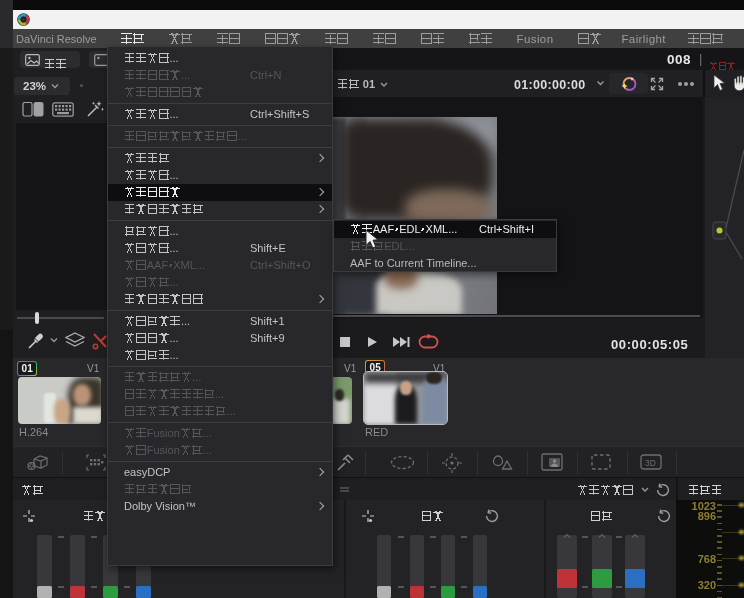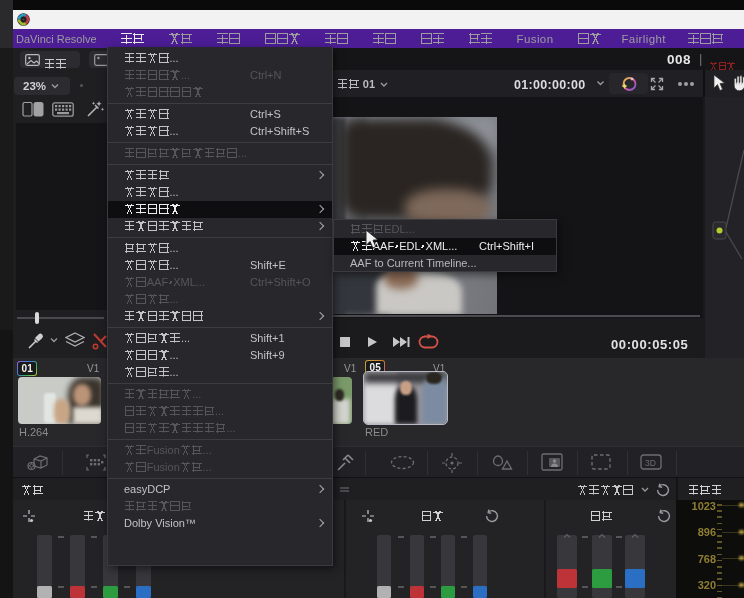--- a/index.html
+++ b/index.html
@@ -14,21 +14,21 @@
 .pB{background-image:linear-gradient(var(--c),var(--c)),linear-gradient(64deg,transparent 45%,var(--c) 45%,var(--c) 55%,transparent 55%),linear-gradient(-64deg,transparent 45%,var(--c) 45%,var(--c) 55%,transparent 55%);background-size:100% 1.35px,100% 100%,100% 100%;background-position:0 10%,0 0,0 0}
 .pC{background-image:linear-gradient(var(--c),var(--c)),linear-gradient(var(--c),var(--c)),linear-gradient(var(--c),var(--c)),linear-gradient(var(--c),var(--c));background-size:100% 1.35px,100% 1.35px,100% 1.35px,1.35px 86%;background-position:0 2%,0 50%,0 98%,48% 100%}
 .pD{background-image:linear-gradient(var(--c),var(--c)),linear-gradient(var(--c),var(--c)),linear-gradient(var(--c),var(--c)),linear-gradient(var(--c),var(--c)),linear-gradient(var(--c),var(--c));background-size:1.35px 100%,100% 1.35px,100% 1.35px,1.35px 60%,60% 1.35px;background-position:8% 0,0 8%,0 95%,85% 30%,40% 55%}
 i.dun{display:inline-block;width:4px;height:9px;margin:0 .5px;background-image:linear-gradient(115deg,transparent 35%,var(--c) 35%,var(--c) 75%,transparent 75%);background-size:3px 3px;background-position:0 72%;background-repeat:no-repeat}
 
 #desk{left:0;top:0;width:13px;height:598px;background:#1a1a1b}
 #desk2{left:0;top:0;width:13px;height:48px;background:#2a2a2c}
 #topblk{left:13px;top:0;width:731px;height:10px;background:#0a0a0a}
 #title{left:13px;top:10px;width:731px;height:19px;background:#f2f2f2;color:#1d1d1d;font-size:12px;line-height:19px}
 #title span{margin-left:20px}
-#mbar{left:13px;top:29px;width:731px;height:19px;background:#4c1d95;color:#9d9da0;font-size:11.5px;--c:#9d9da0;display:flex;align-items:center;gap:24px;padding-left:3px}
+#mbar{left:13px;top:29px;width:731px;height:19px;background:#404040;color:#9d9da0;font-size:11.5px;--c:#9d9da0;display:flex;align-items:center;gap:24px;padding-left:3px}
 #mbar .it{white-space:nowrap}
 #mbar .on{--c:#ededee;color:#ededee}
 
 #strip008{left:13px;top:48px;width:731px;height:22px;background:#151517}
 #p008{left:667px;top:52px;color:#e6e6e8;font-size:13.5px;font-weight:bold;letter-spacing:.5px}
 #pbar{left:699px;top:51px;color:#72727a;font-size:13px}
 #pred{left:709px;top:55px;--c:#8d1f1f}
 
 #lpan{left:13px;top:48px;width:94px;height:310px;background:#1f1f21}
 .btn{position:absolute;background:#2c2c30;border-radius:4px}
@@ -422,21 +422,21 @@
 <svg class="icn" style="left:618.0px;top:33px" width="8" height="6" viewBox="0 0 8 6">
       <path d="M1 4.5 L4 1.5 L7 4.5" stroke="#606065" stroke-width="1.2" fill="none"></path>
     </svg>
 <div class="tick" style="left:568.5px;top:36px"></div>
 <div class="tick" style="left:568.5px;top:86px"></div>
 <div class="tick" style="left:602.5px;top:36px"></div>
 <div class="tick" style="left:602.5px;top:86px"></div>
 </div>
 <div class="ab" id="scope">
  <div class="num" style="top:0px">1023</div>
- <div class="num" style="top:26px">896</div>
+ <div class="num" style="top:10px">896</div>
  <div class="num" style="top:53px">768</div>
  <div class="num" style="top:79px">320</div>
  <div style="position:absolute;left:41px;top:4.0px;width:5px;height:1.5px;background:#5f5526"></div>
 <div style="position:absolute;left:41px;top:10.2px;width:5px;height:1.5px;background:#5f5526"></div>
 <div style="position:absolute;left:41px;top:16.4px;width:5px;height:1.5px;background:#5f5526"></div>
 <div style="position:absolute;left:41px;top:22.6px;width:5px;height:1.5px;background:#5f5526"></div>
 <div style="position:absolute;left:41px;top:28.8px;width:5px;height:1.5px;background:#5f5526"></div>
 <div style="position:absolute;left:41px;top:35.0px;width:5px;height:1.5px;background:#5f5526"></div>
 <div style="position:absolute;left:41px;top:41.2px;width:5px;height:1.5px;background:#5f5526"></div>
 <div style="position:absolute;left:41px;top:47.4px;width:5px;height:1.5px;background:#5f5526"></div>
@@ -455,21 +455,20 @@
 <div style="position:absolute;left:46px;top:58px;width:22px;height:1px;background:#3a3418"></div>
 <div style="position:absolute;left:63px;top:56px;width:5px;height:4px;background:#a8923a;filter:blur(1px)"></div>
 <div style="position:absolute;left:46px;top:84.5px;width:22px;height:1px;background:#3a3418"></div>
 <div style="position:absolute;left:63px;top:82.5px;width:5px;height:4px;background:#a8923a;filter:blur(1px)"></div>
 </div>
 <div class="ab" id="menu">
 <div class="mi men"><i class="z pC"></i><i class="z pC"></i><i class="z pB"></i><i class="z pA"></i><b>...</b></div>
 <div class="mi mdis"><i class="z pC"></i><i class="z pC"></i><i class="z pA"></i><i class="z pA"></i><i class="z pB"></i><b>...</b><span class="sc">Ctrl+N</span></div>
 <div class="mi mdis"><i class="z pB"></i><i class="z pC"></i><i class="z pA"></i><i class="z pA"></i><i class="z pA"></i><i class="z pA"></i><i class="z pB"></i></div>
 <div class="msep"></div>
-<div class="mi men"><i class="z pB"></i><i class="z pC"></i><i class="z pB"></i><i class="z pA"></i><span class="sc">Ctrl+S</span></div>
 <div class="mi men"><i class="z pB"></i><i class="z pC"></i><i class="z pB"></i><i class="z pA"></i><b>...</b><span class="sc">Ctrl+Shift+S</span></div>
 <div class="msep"></div>
 <div class="mi mdis"><i class="z pC"></i><i class="z pA"></i><i class="z pD"></i><i class="z pD"></i><i class="z pB"></i><i class="z pD"></i><i class="z pB"></i><i class="z pC"></i><i class="z pD"></i><i class="z pA"></i><b>...</b></div>
 <div class="msep"></div>
 <div class="mi men"><i class="z pB"></i><i class="z pC"></i><i class="z pC"></i><i class="z pD"></i><span class="ar"></span></div>
 <div class="mi men"><i class="z pB"></i><i class="z pC"></i><i class="z pB"></i><i class="z pA"></i><b>...</b></div>
 <div class="mi mhi"><i class="z pB"></i><i class="z pC"></i><i class="z pA"></i><i class="z pA"></i><i class="z pB"></i><span class="ar"></span></div>
 <div class="mi men"><i class="z pC"></i><i class="z pB"></i><i class="z pA"></i><i class="z pC"></i><i class="z pB"></i><i class="z pC"></i><i class="z pD"></i><span class="ar"></span></div>
 <div class="msep"></div>
 <div class="mi men"><i class="z pD"></i><i class="z pD"></i><i class="z pB"></i><i class="z pA"></i><b>...</b></div>
@@ -487,18 +486,18 @@
 <div class="mi mdis"><i class="z pA"></i><i class="z pC"></i><i class="z pB"></i><i class="z pC"></i><i class="z pB"></i><i class="z pC"></i><i class="z pC"></i><i class="z pC"></i><i class="z pD"></i><b>...</b></div>
 <div class="msep"></div>
 <div class="mi mdis"><i class="z pB"></i><i class="z pC"></i><b>Fusion</b><i class="z pB"></i><i class="z pD"></i><b>...</b></div>
 <div class="mi mdis"><i class="z pB"></i><i class="z pA"></i><b>Fusion</b><i class="z pB"></i><i class="z pD"></i><b>...</b></div>
 <div class="msep"></div>
 <div class="mi men"><b>easyDCP</b><span class="ar"></span></div>
 <div class="mi mdis"><i class="z pC"></i><i class="z pD"></i><i class="z pC"></i><i class="z pB"></i><i class="z pA"></i><i class="z pD"></i></div>
 <div class="mi men"><b>Dolby Vision™</b><span class="ar"></span></div>
 </div>
 <div class="ab" id="submenu">
+<div class="mi mhi"><i class="z pB"></i><i class="z pC"></i><b>AAF</b><i class="dun"></i><b>EDL</b><i class="dun"></i><b>XML...</b><span class="sc2">Ctrl+Shift+I</span></div>
 <div class="mi mdis"><i class="z pD"></i><i class="z pC"></i><i class="z pD"></i><b>EDL...</b></div>
-<div class="mi mhi"><i class="z pB"></i><i class="z pC"></i><b>AAF</b><i class="dun"></i><b>EDL</b><i class="dun"></i><b>XML...</b><span class="sc2">Ctrl+Shift+I</span></div>
 <div class="mi men2">AAF to Current Timeline...</div>
 </div>
 <svg class="ab icn" style="left:364px;top:229px" width="17" height="21" viewBox="0 0 17 21">
     <path d="M2 1 L2 16.5 L6 12.5 L8.8 19 L11.8 17.6 L9 11.2 L14 10.8 Z" fill="#f2f2f2" stroke="#222" stroke-width="1"></path>
   </svg>
 </body></html>

